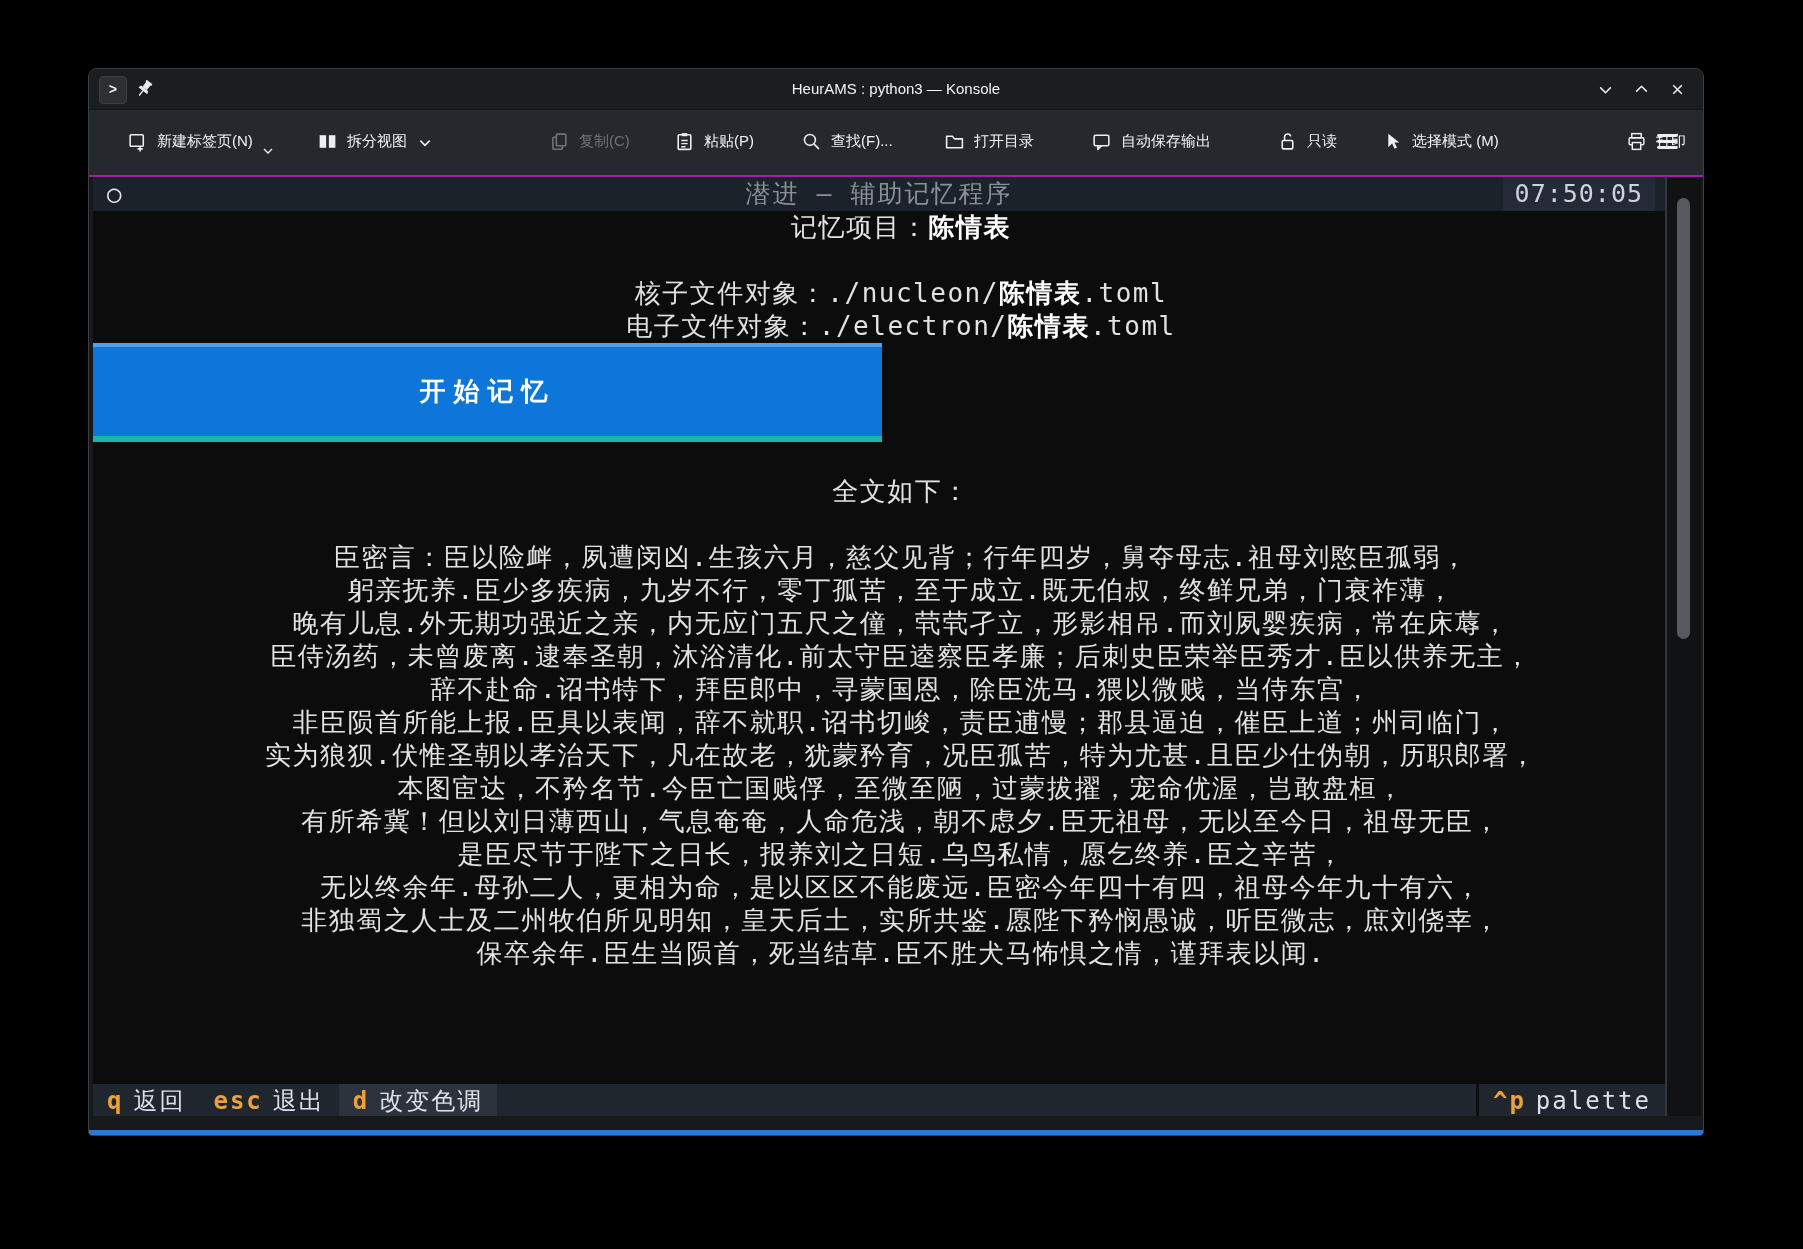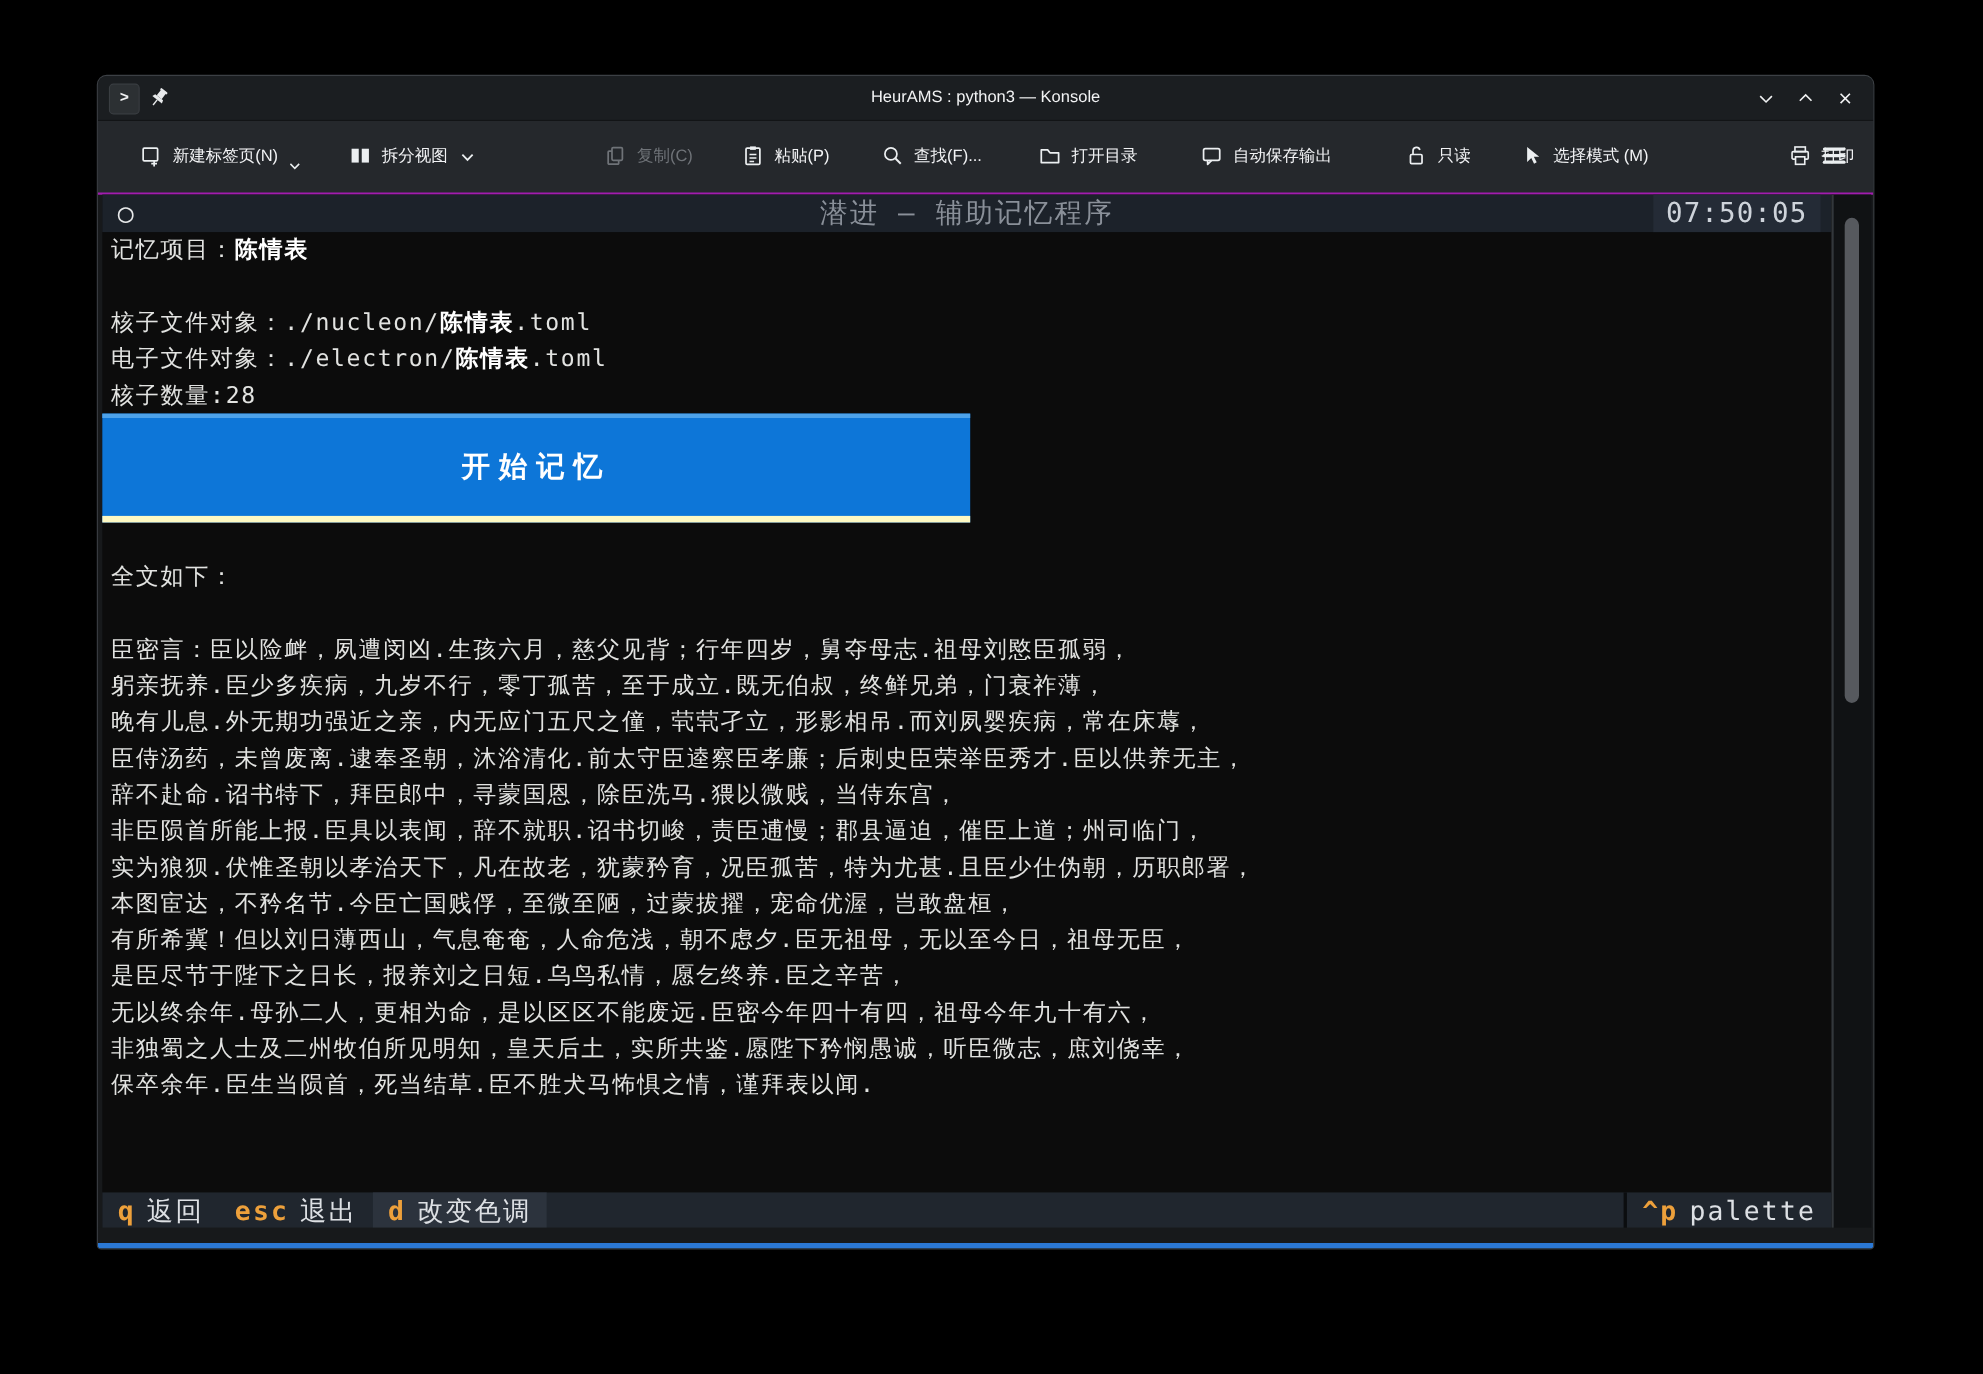--- a/index.html
+++ b/index.html
@@ -26,24 +26,24 @@
   .scaret{transform:translateY(1px);margin-left:2px;}
   
   .terminal{position:absolute;left:4px;top:108px;width:1608px;height:941px;background:#0c0c0c;
             font-family:"DejaVu Sans Mono","Liberation Mono",monospace;}
   .tui-header{position:relative;width:1572px;height:34px;background:#1c222a;}
   .hicon{position:absolute;left:14px;top:0;line-height:34px;color:#e7e9ea;font-size:24px;}
   .htitle{position:absolute;left:0;top:0;width:100%;line-height:34px;text-align:center;color:#8a9099;
           font-size:25px;letter-spacing:2px;border-radius:17px;}
   .hclock{position:absolute;right:10px;top:0;height:34px;line-height:34px;background:#242b36;color:#ced3da;
           font-size:25px;padding:0 12px;letter-spacing:1px;}
-  .tline{height:33px;line-height:33px;padding-left:8px;color:#e2e3e1;font-size:21px;letter-spacing:1.5px;white-space:pre;}
+  .tline{height:33px;line-height:33px;padding-left:8px;color:#e2e3e1;font-size:26px;letter-spacing:1.5px;white-space:pre;text-align:center;}
   .tline b{color:#ffffff;}
   .startbtn{position:relative;width:789px;height:99px;background:#0d76d8;border:none;padding:0;cursor:pointer;
-            border-top:4px solid #4da2ea;border-bottom:6px solid #fef9c3;box-sizing:border-box;}
+            border-top:4px solid #4da2ea;border-bottom:6px solid #14b8a6;box-sizing:border-box;}
   .startbtn span{display:block;width:100%;text-align:center;color:#fff;font-weight:bold;font-size:26px;
                  letter-spacing:8px;font-family:"DejaVu Sans Mono","Liberation Mono",monospace;}
   
   .sbar{position:absolute;right:0;top:0;width:34px;height:100%;background:#101214;border-left:2px solid #33373b;}
   .sthumb{position:absolute;left:10px;top:21px;width:13px;height:441px;background:#56595e;border-radius:7px;cursor:pointer;}
   
   .tfooter{position:absolute;left:0;bottom:0;width:1572px;height:34px;background:#20262e;display:flex;align-items:center;
            font-size:24px;letter-spacing:2px;color:#dde0e4;}
   .fitem{display:flex;align-items:center;gap:10px;padding:0 14px;height:34px;line-height:34px;cursor:pointer;}
   .fitem .fkey{color:#eda03b;font-weight:bold;}
@@ -196,21 +196,20 @@
       <div class="tui-header">
         <span class="hicon">○</span>
         <span class="htitle">潜进 – 辅助记忆程序</span>
         <span class="hclock">07:50:05</span>
       </div>
 
       <div class="tline"><span>记忆项目：</span><b>陈情表</b></div>
       <div class="tline"></div>
       <div class="tline"><span>核子文件对象：</span><span>./nucleon/</span><b>陈情表</b><span>.toml</span></div>
       <div class="tline"><span>电子文件对象：</span><span>./electron/</span><b>陈情表</b><span>.toml</span></div>
-      <div class="tline"><span>核子数量:28</span></div>
 
       <button class="startbtn">
         <span>开始记忆</span>
       </button>
 
       <div class="tline"></div>
       <div class="tline"><span>全文如下：</span></div>
       <div class="tline"></div>
 
       <div class="tline">臣密言：臣以险衅，夙遭闵凶.生孩六月，慈父见背；行年四岁，舅夺母志.祖母刘愍臣孤弱，</div>

